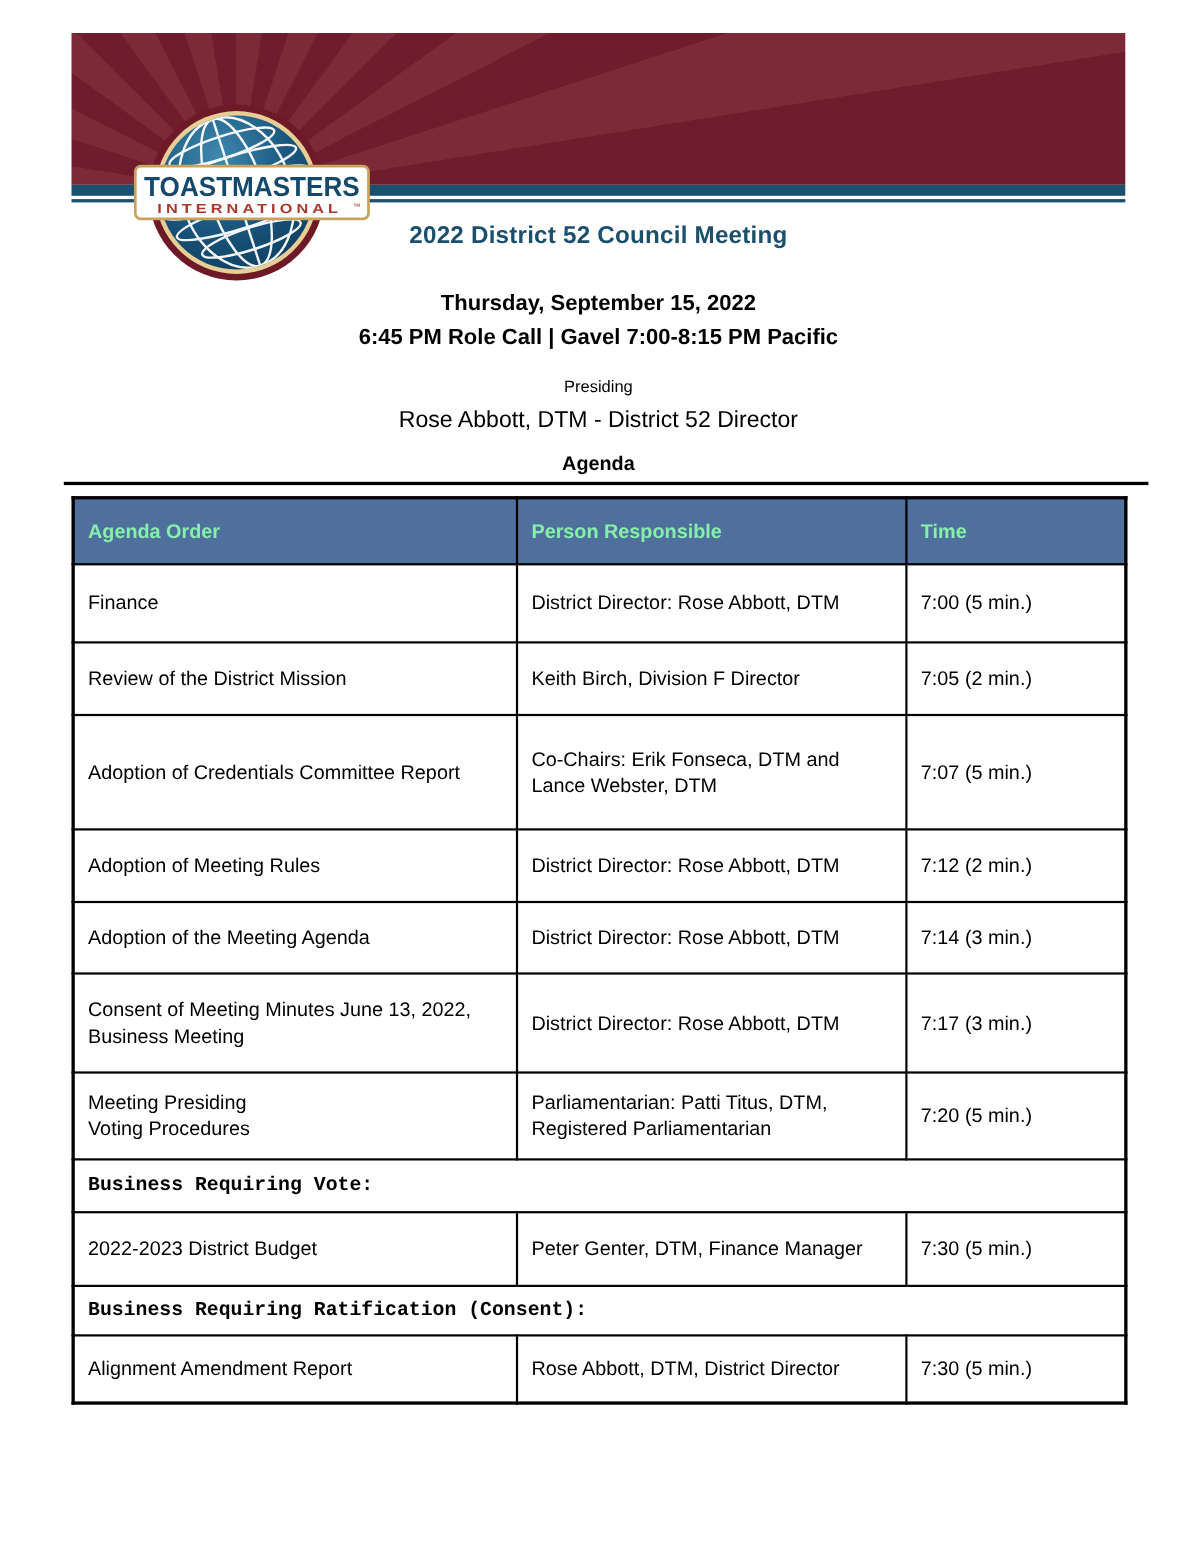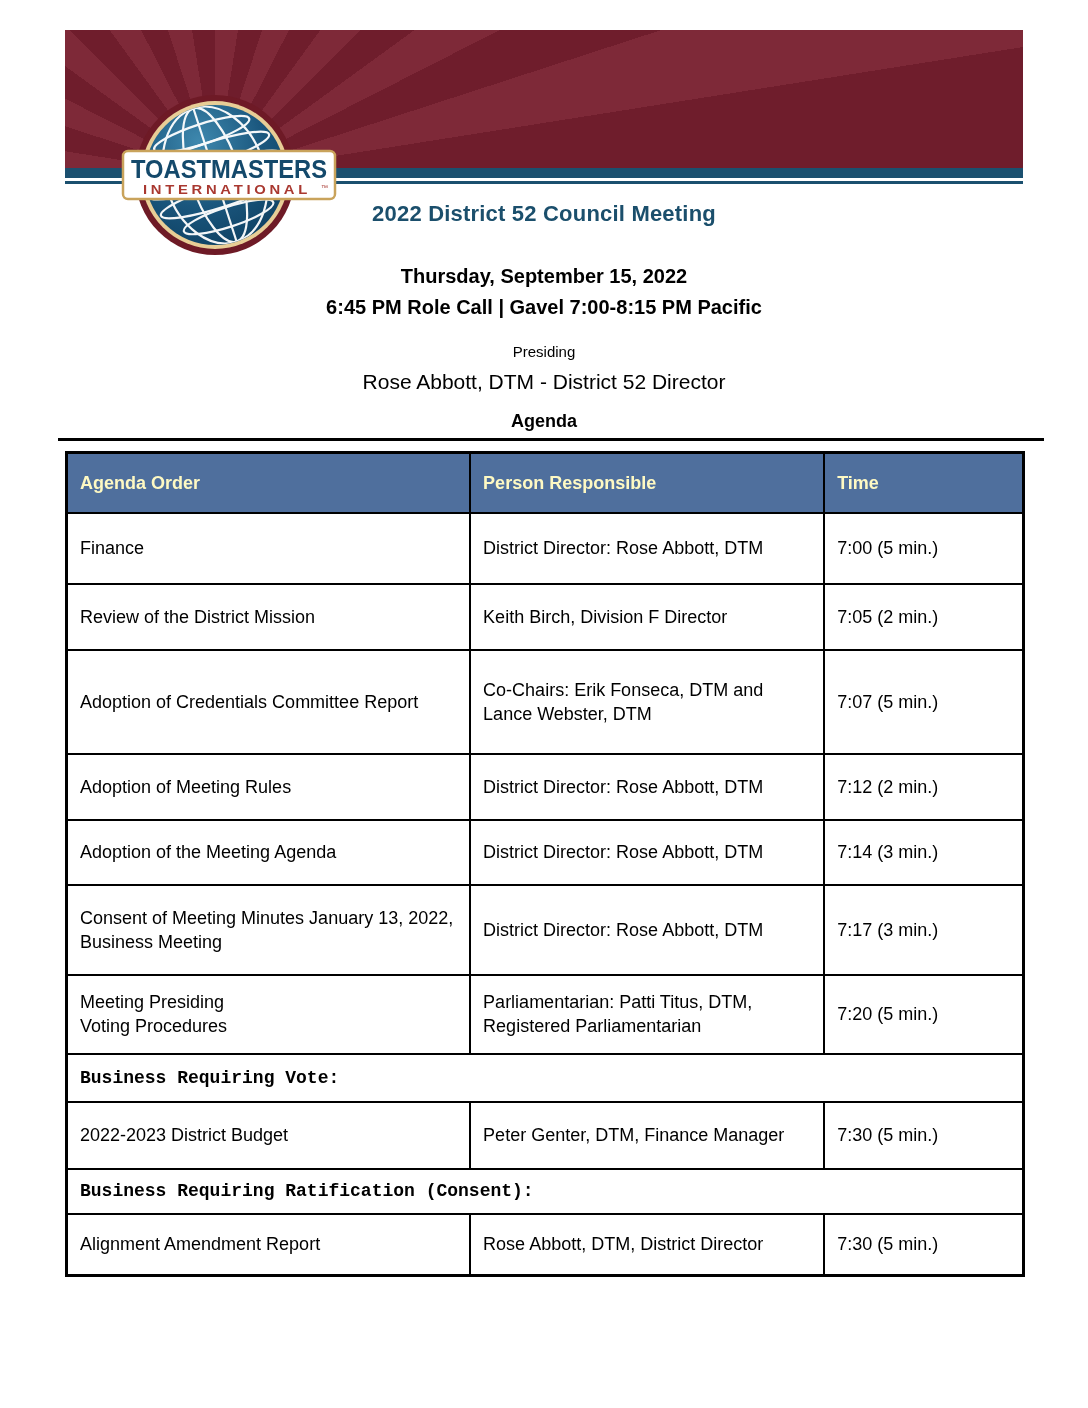--- a/index.html
+++ b/index.html
@@ -35,21 +35,21 @@
   table.agenda {
     margin:10px 0 0 65px; width:960px;
     border-collapse:collapse; border:3px solid #000;
     font-size:18px; line-height:24px;
   }
   table.agenda th, table.agenda td {
     border:2px solid #000; vertical-align:middle;
     padding:6px 10px 6px 12px; text-align:left;
   }
   table.agenda th {
-    background:#4F6F9D; color:#fef9c3; font-weight:bold; font-size:18px;
+    background:#4F6F9D; color:#86efac; font-weight:bold; font-size:18px;
     height:60px;
   }
   td.section-cell { font-weight:bold; border-top:3px solid #000; border-bottom:3px solid #000;font-family:Liberation Mono, monospace; }
 </style>
 </head>
 <body>
 
 <div class="page">
 
   <div class="header-area">
@@ -134,21 +134,21 @@
         <td>Adoption of Meeting Rules</td>
         <td>District Director: Rose Abbott, DTM</td>
         <td>7:12 (2 min.)</td>
       </tr>
       <tr style="height:65px">
         <td>Adoption of the Meeting Agenda</td>
         <td>District Director: Rose Abbott, DTM</td>
         <td>7:14 (3 min.)</td>
       </tr>
       <tr style="height:90px">
-        <td>Consent of Meeting Minutes January 13, 2022, Business Meeting</td>
+        <td>Consent of Meeting Minutes June 13, 2022, Business Meeting</td>
         <td>District Director: Rose Abbott, DTM</td>
         <td>7:17 (3 min.)</td>
       </tr>
       <tr style="height:79px">
         <td>
           <div>Meeting Presiding</div>
           <div>Voting Procedures</div>
         </td>
         <td>Parliamentarian: Patti Titus, DTM, Registered Parliamentarian</td>
         <td>7:20 (5 min.)</td>

